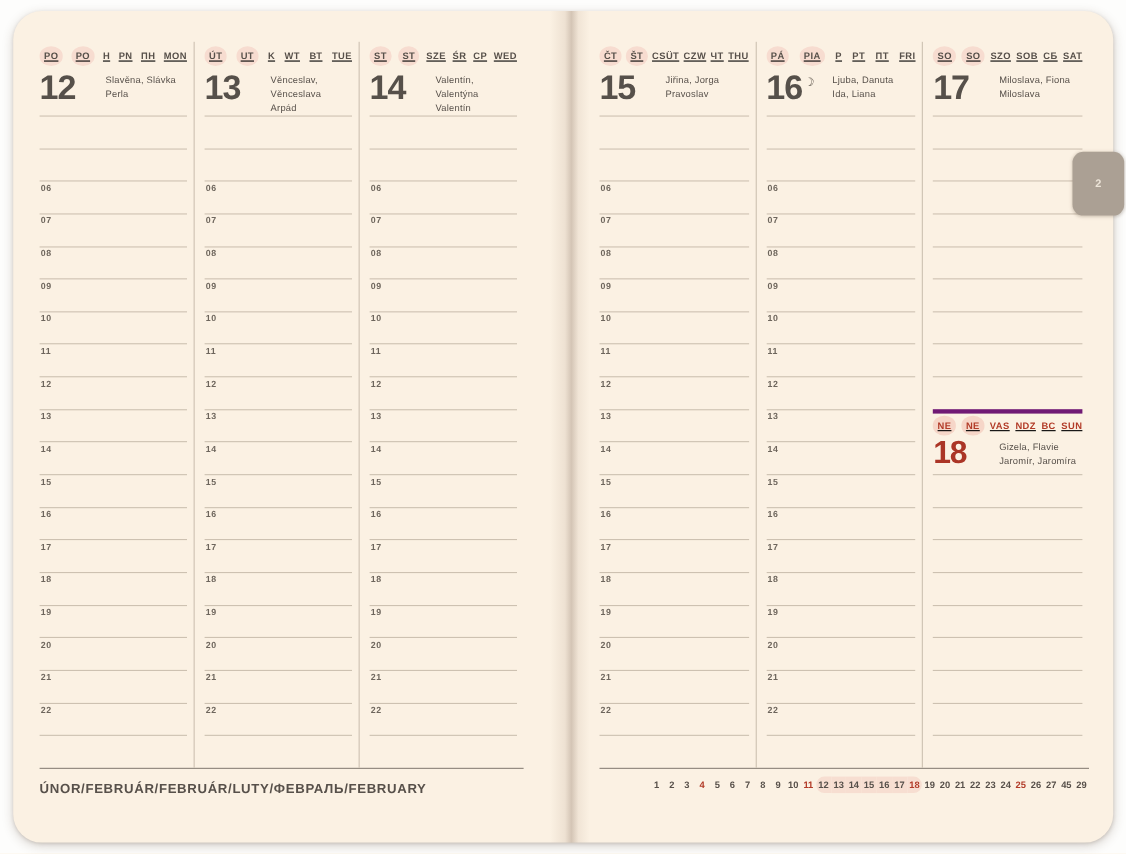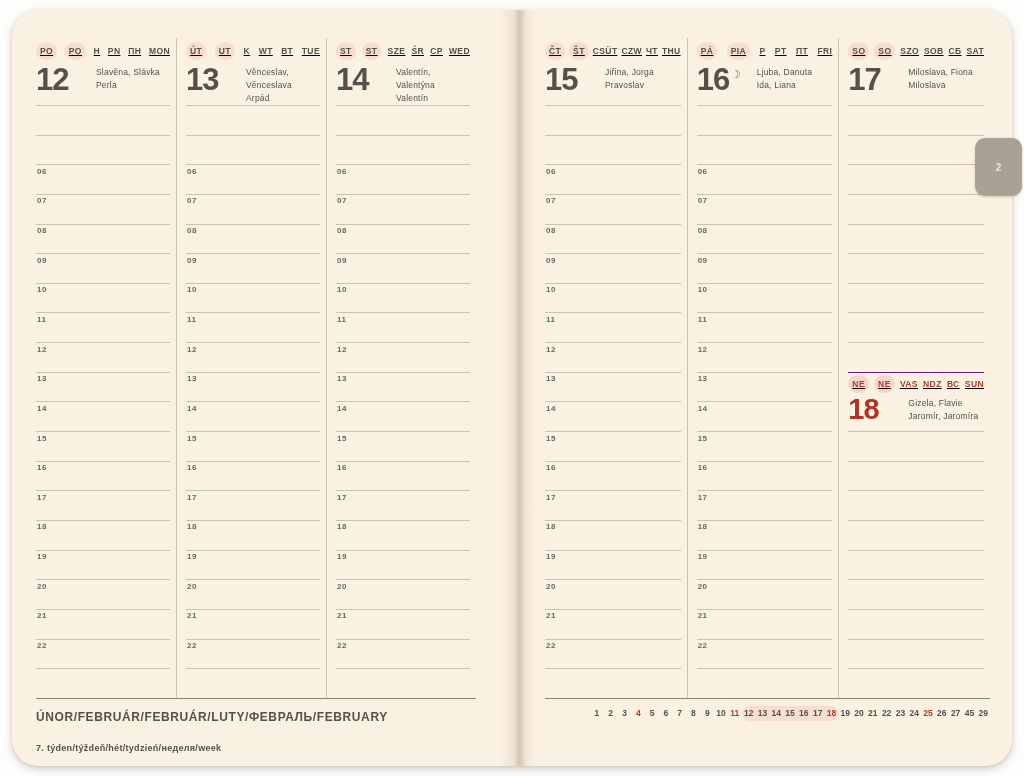--- a/index.html
+++ b/index.html
@@ -48,21 +48,21 @@
   .has-moon .num{width:34px;}
   .moon{flex:0 0 26px;font-size:11px;color:#6b635a;padding-top:3px;}
   .sun .num{color:#ab3526;}
   .names{font-size:8.5px;color:#57504a;line-height:1.5;padding-top:1px;letter-spacing:.2px;}
   
   .slot{height:29.65px;box-sizing:border-box;border-top:1px solid #cdc1b1;}
   .slot .hl{
     font-size:8px;color:#6d655c;letter-spacing:.5px;font-weight:bold;
     display:block;padding:2.5px 0 0 1px;line-height:1;
   }
-  .sun-head{height:59.3px;box-sizing:border-box;border-top:1px solid #701a75;padding-top:3px;}
+  .sun-head{height:59.3px;box-sizing:border-box;border-top:4px solid #701a75;padding-top:3px;}
   .sun-head .day-line{margin-top:4px;}
   .sun-head .num{font-size:29px;}
   
   .footer-month{
     margin-top:11px;font-size:12px;font-weight:bold;color:#57504a;
     letter-spacing:.6px;
   }
   .footer-week{
     margin-top:19px;font-size:9px;font-weight:bold;color:#57504a;letter-spacing:.3px;
   }
@@ -307,21 +307,20 @@
           <div class="slot">
             <span class="hl">21</span>
           </div>
           <div class="slot">
             <span class="hl">22</span>
           </div>
           <div class="slot"></div>
         </div>
       </div>
     <div class="footer-month">ÚNOR/FEBRUÁR/FEBRUÁR/LUTY/ФЕВРАЛЬ/FEBRUARY</div>
-    <div class="footer-week">7. týden/týždeň/hét/tydzień/неделя/week</div>
   </div>
 
   <div class="spine"></div>
 
   <div class="page right">
     <div class="cols" id="right-cols">
         <div class="col">
           <div class="col-head">
             <div class="abbrevs">
               <span class="ab circ">ČT</span>

